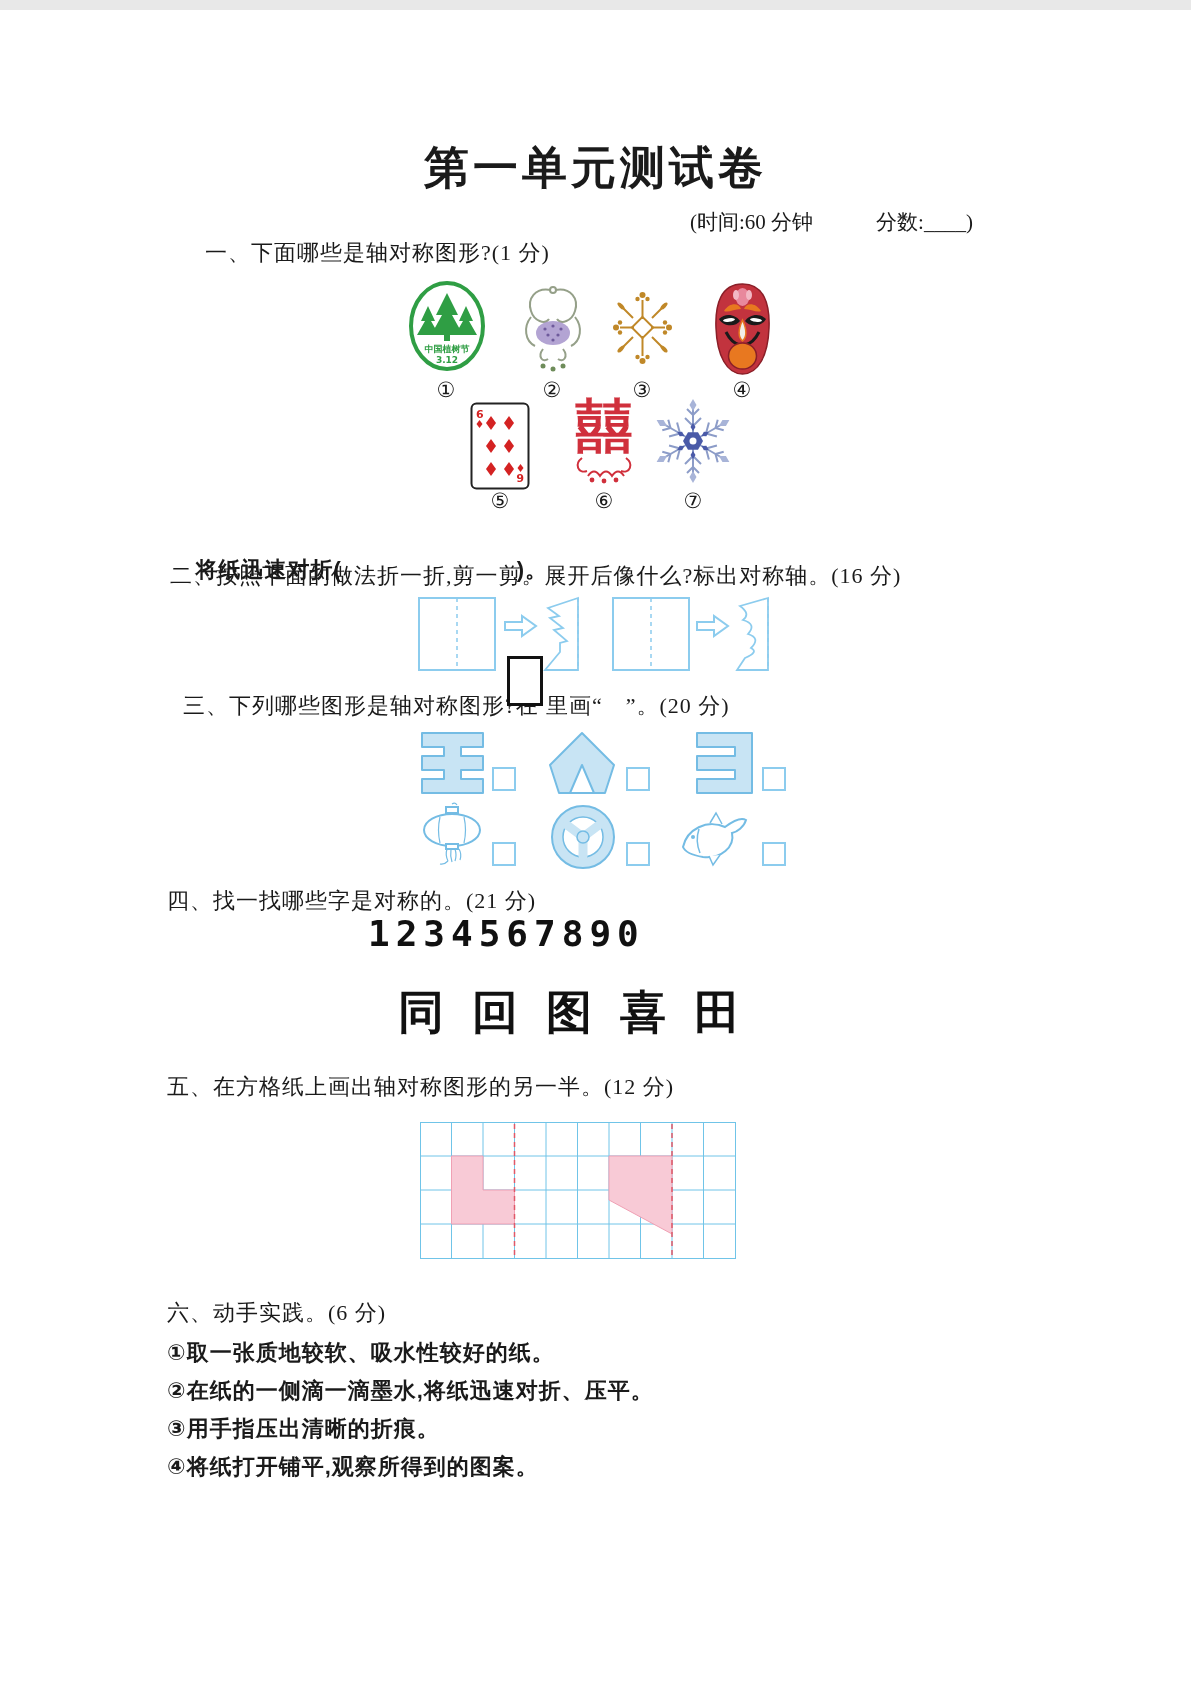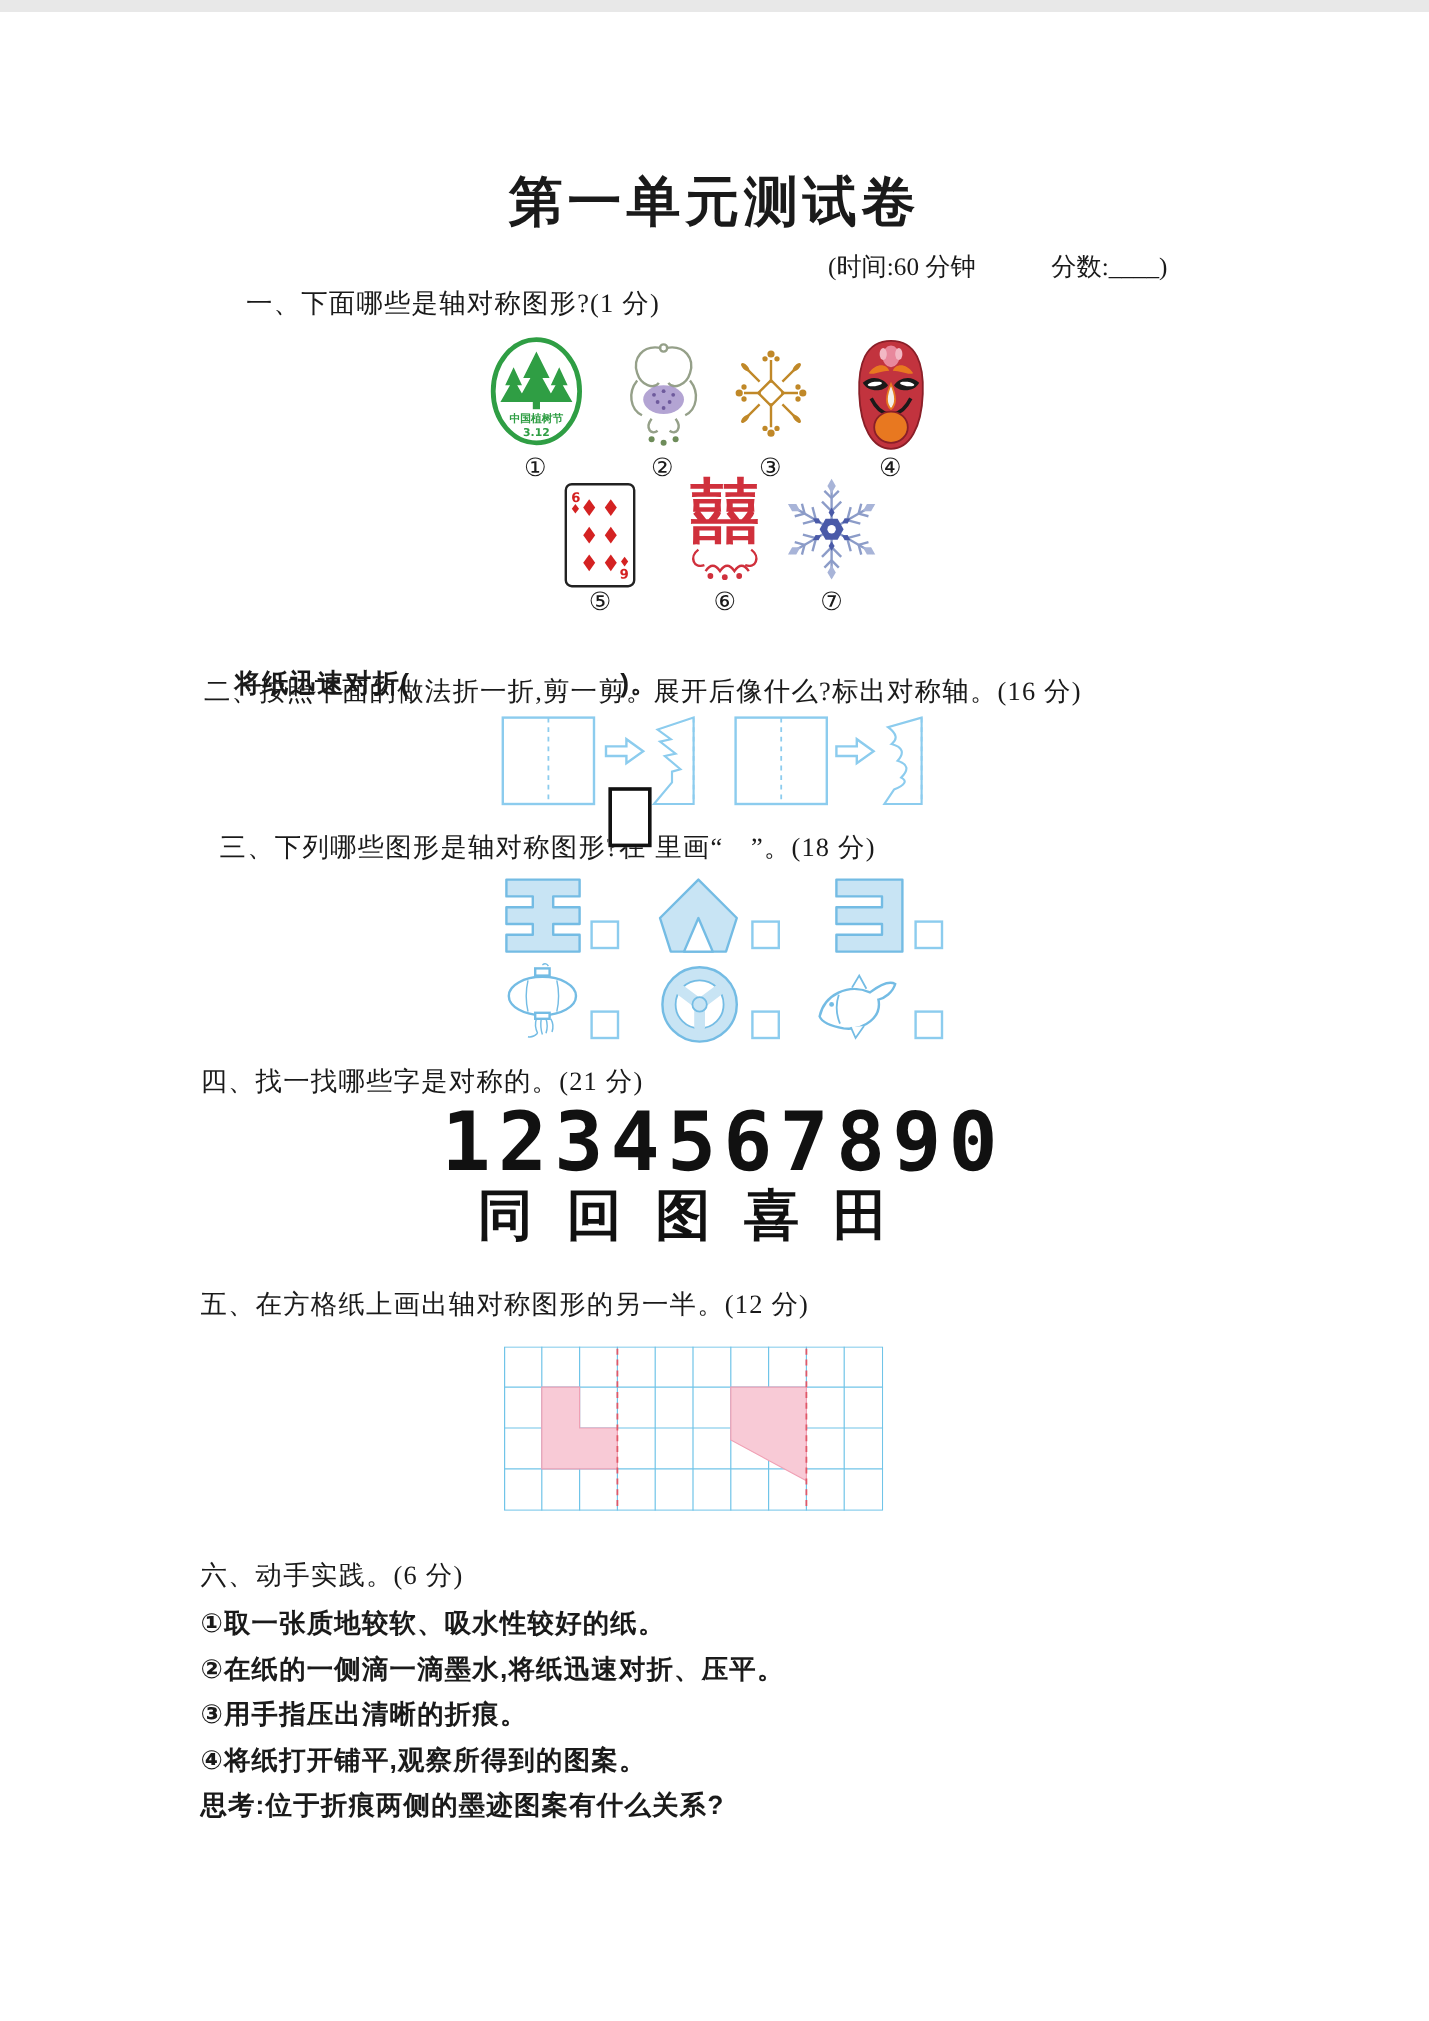--- a/index.html
+++ b/index.html
@@ -5,21 +5,21 @@
   html,body{margin:0;padding:0;background:#e8e8e8;}
   #page{position:relative;width:1191px;height:1684px;background:#ffffff;margin:10px auto;overflow:hidden;
         font-family:"Liberation Serif","DejaVu Serif",serif;color:#1a1a1a;}
   .abs{position:absolute;}
   .h{font-size:22px;letter-spacing:1px;white-space:pre;}
   .hs{font-family:"Liberation Sans","DejaVu Sans",sans-serif;font-weight:700;font-size:22px;letter-spacing:1px;white-space:pre;}
   .num{font-size:21px;width:34px;text-align:center;}
   #title{left:0;right:0;top:128px;text-align:center;font-size:45px;font-weight:600;letter-spacing:4px;}
   #meta{left:690px;top:198px;font-size:21px;white-space:pre;}
   #digits{left:368px;top:903px;font-family:"DejaVu Sans Mono","Liberation Mono",monospace;
-          font-size:68px;font-weight:600;letter-spacing:6px;color:#111;}
+          font-size:36px;font-weight:600;letter-spacing:6px;color:#111;}
   #chars{left:398px;top:972px;font-family:"DejaVu Sans","Liberation Sans",sans-serif;
          font-size:46px;font-weight:700;letter-spacing:28px;color:#111;}
   #xi-char{font-size:58px;line-height:56px;font-weight:700;color:#D0303C;text-align:center;width:72px;
            font-family:"DejaVu Sans","Liberation Sans",sans-serif;}
   #blank-box{border:3px solid #111;width:30px;height:44px;background:#fff;}
   svg{display:block;}
 </style>
 </head>
 <body>
 
@@ -253,21 +253,21 @@
       <polygon points="282,28 299,28 299,22 313,32 299,42 299,36 282,36" fill="#fff" stroke="#8CCCEE" stroke-width="2"></polygon>
       <path d="M163,4 L133,14 L144,22 L135,24 L148,34 L139,36 L152,47 L145,49 L145,58 L130,76 L163,76 Z" fill="#fff" stroke="#8CCCEE" stroke-width="1.8"></path>
       <line x1="163" y1="4" x2="163" y2="76" stroke="#8CCCEE" stroke-width="1.5" stroke-dasharray="4,4"></line>
       <path d="M353,4 L325,12 Q336,20 328,26 Q342,30 333,40 Q346,44 336,54 Q344,58 330,64 L322,76 L353,76 Z" fill="#fff" stroke="#8CCCEE" stroke-width="1.8"></path>
       <line x1="353" y1="4" x2="353" y2="76" stroke="#8CCCEE" stroke-width="1.5" stroke-dasharray="4,4"></line>
     </svg>
   </div>
 
   <div class="abs h" style="left:183px;top:681px;">三、下列哪些图形是轴对称图形?在</div>
   <div id="blank-box" class="abs" style="left:507px;top:646px;"></div>
-  <div class="abs h" style="left:546px;top:681px;">里画“　”。(18 分)</div>
+  <div class="abs h" style="left:546px;top:681px;">里画“　”。(20 分)</div>
 
   <div class="abs" style="left:415px;top:715px;">
     <svg width="380" height="150" viewBox="0 0 380 150">
       <g fill="#C8E4F4" stroke="#74BCE4" stroke-width="2" stroke-linejoin="round">
         <path d="M7,8 H68 V22 H46 V31 H68 V45 H46 V54 H68 V68 H7 V54 H29 V45 H7 V31 H29 V22 H7 Z"></path>
         <path d="M135,40 L167,8 L199,40 L190,68 L144,68 Z"></path>
         <path d="M282,8 H337 V68 H282 V54 H320 V45 H282 V31 H320 V22 H282 Z"></path>
       </g>
       <polygon points="155,68 167,40 179,68" fill="#fff" stroke="#74BCE4" stroke-width="2" stroke-linejoin="round"></polygon>
       <g fill="#fff" stroke="#8CCCEE" stroke-width="2">
@@ -340,16 +340,15 @@
       <line x1="94.5" y1="2" x2="94.5" y2="135" stroke="#E05868" stroke-width="1.5" stroke-dasharray="5,4"></line>
       <line x1="252" y1="2" x2="252" y2="135" stroke="#E05868" stroke-width="1.5" stroke-dasharray="5,4"></line>
     </svg>
   </div>
 
   <div class="abs h" style="left:167px;top:1288px;">六、动手实践。(6 分)</div>
   <div class="abs hs" style="left:167px;top:1328px;">①取一张质地较软、吸水性较好的纸。</div>
   <div class="abs hs" style="left:167px;top:1404px;">③用手指压出清晰的折痕。</div>
   <div class="abs hs" style="left:167px;top:1366px;">②在纸的一侧滴一滴墨水,将纸迅速对折、压平。</div>
   <div class="abs hs" style="left:167px;top:1442px;">④将纸打开铺平,观察所得到的图案。</div>
-  <div class="abs hs" style="left:167px;top:1480px;">思考:位于折痕两侧的墨迹图案有什么关系?</div>
 
 
 </div>
 
 </body></html>

